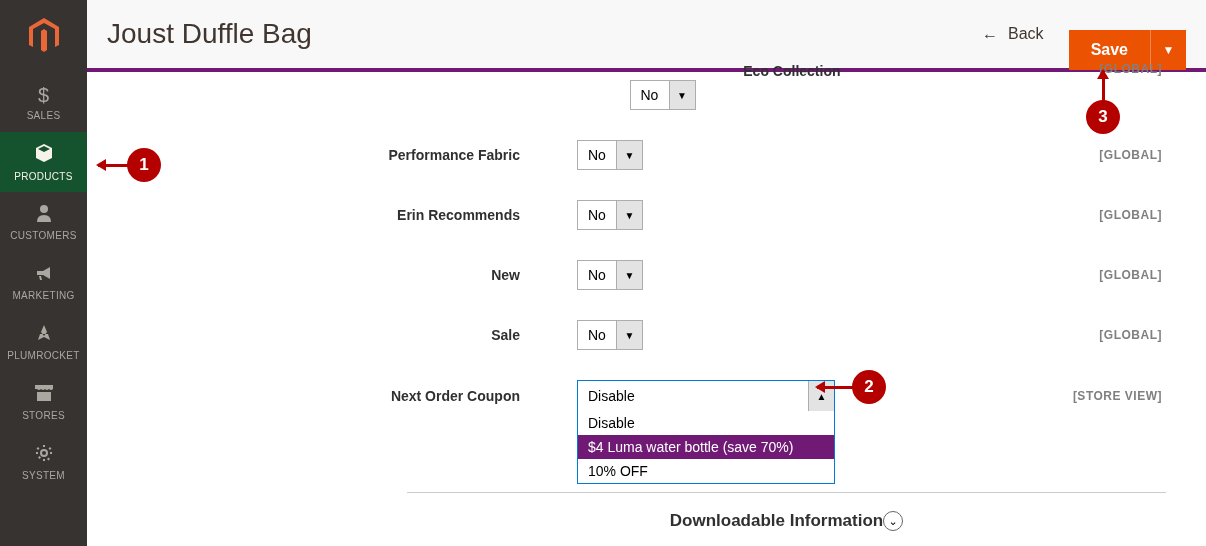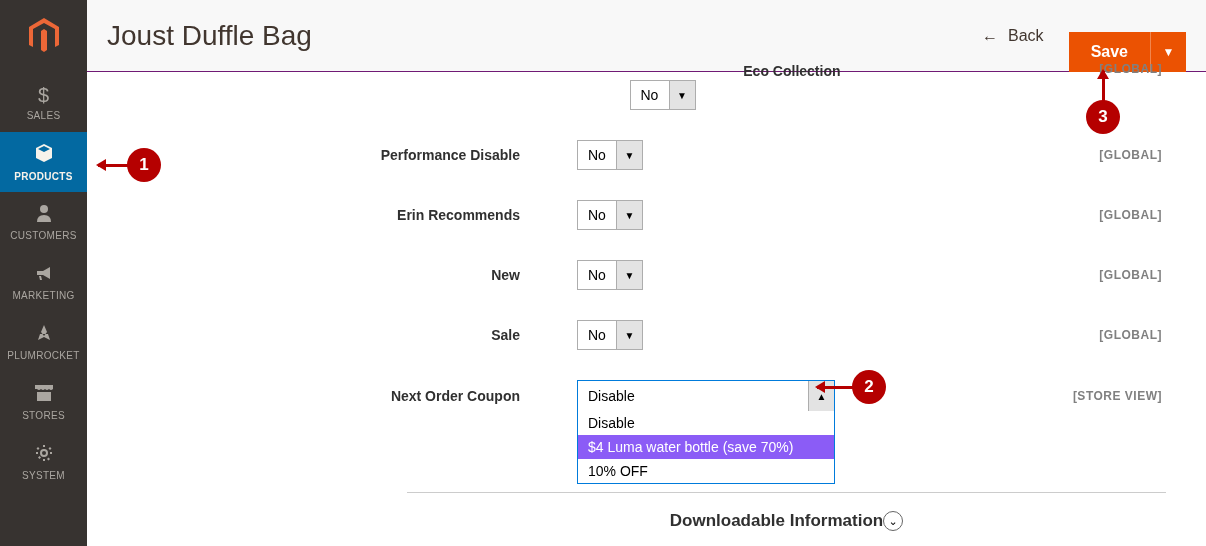--- a/index.html
+++ b/index.html
@@ -35,41 +35,40 @@
       display: flex;
       flex-direction: column;
       align-items: center;
       justify-content: center;
       padding: 10px 0;
       cursor: pointer;
       color: #aaa6a0;
       height: 60px;
     }
     .nav-item.active {
-      background: #0369a1;
+      background: #14532d;
       color: #f7f3eb;
-      font-weight: bold;
     }
     .nav-item-icon {
       font-size: 20px;
       margin-bottom: 3px;
     }
     .nav-item-label {
       font-size: 10px;
       text-align: center;
       letter-spacing: 0.3px;
     }
     .header {
       position: absolute;
       left: 87px;
       top: 0;
       right: 0;
       height: 72px;
       background: #f8f8f8;
-      border-bottom: 1px solid #701a75;
+      border-bottom: 4px solid #701a75;
       display: flex;
       align-items: center;
       padding: 0 20px;
     }
     .page-title {
       font-size: 28px;
       font-weight: 300;
       color: #41362f;
       flex: 1;
     }
@@ -191,21 +190,21 @@
       border-top: none;
       background: #fff;
       z-index: 10;
     }
     .dropdown-item {
       padding: 4px 10px;
       font-size: 14px;
       cursor: pointer;
     }
     .dropdown-item.selected {
-      background: #8b5cf6;
+      background: #701a75;
       color: #fff;
     }
     .section-row {
       display: flex;
       align-items: center;
       justify-content: center;
       padding: 18px 0;
       border-top: 1px solid #ccc;
       margin-left: 300px;
       margin-right: 20px;
@@ -361,21 +360,21 @@
       <div class="form-control">
         <div class="select-small">
           <div class="value">No</div>
           <div class="arrow">▼</div>
         </div>
       </div>
       <div class="scope">[GLOBAL]</div>
     </div>
 
     <div class="form-row" style="position:relative;">
-      <div class="form-label">Performance Disable</div>
+      <div class="form-label">Performance Fabric</div>
       <div class="form-control">
         <div class="select-small">
           <div class="value">No</div>
           <div class="arrow">▼</div>
         </div>
       </div>
       <div class="scope">[GLOBAL]</div>
     </div>
 
     <div class="form-row" style="position:relative;">

